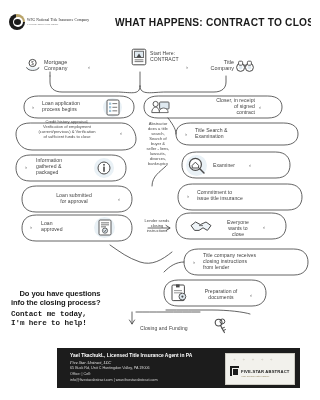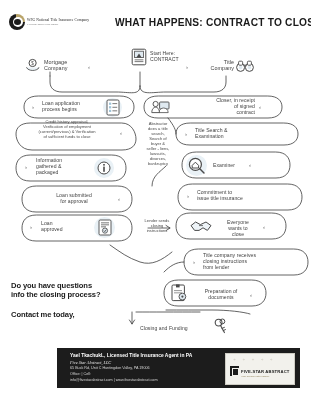--- a/index.html
+++ b/index.html
@@ -35,22 +35,22 @@
   .lbl.b{font-size:5.4px;}
   .tiny{font-size:4.1px;line-height:5px;color:#4a4a4a;}
   .chev{position:absolute;font-size:6px;color:#5a5a5a;line-height:1;}
 
   
   .ibub{position:absolute;border-radius:50%;background:#e9f1f6;}
   .icn{position:absolute;}
 
   
   .cta{position:absolute;left:11px;font-weight:bold;color:#1a1a1a;font-size:7.6px;line-height:9.4px;letter-spacing:-.1px;}
-  .cta1{top:281px;}
-  .cta2{top:310px;}
+  .cta1{top:289px;text-align:right;}
+  .cta2{top:310px;font-family:Liberation Mono, monospace;}
 
   
   .footer{position:absolute;left:57px;top:348px;width:243px;height:40px;background:#1c1c1c;}
   .f1{position:absolute;left:13px;top:4.5px;font-size:4.9px;font-weight:bold;color:#ffffff;white-space:nowrap;}
   .f2{position:absolute;left:13px;top:11.5px;font-size:4.3px;font-style:italic;color:#e8e8e8;white-space:nowrap;font-family:"Liberation Serif",serif;}
   .f3{position:absolute;left:13px;top:18.4px;font-size:3.7px;color:#d8d8d8;white-space:nowrap;}
   .f4{position:absolute;left:13px;top:24.4px;font-size:3.7px;color:#d8d8d8;white-space:nowrap;}
   .f5{position:absolute;left:13px;top:30.4px;font-size:3.7px;color:#d8d8d8;white-space:nowrap;}
   .fbadge{position:absolute;right:5px;top:5px;width:68px;height:30px;background:#f2f1ec;border:.6px solid #cfcdc4;}
   .fb-row{position:absolute;left:4px;top:12px;display:flex;align-items:center;gap:2px;}
@@ -319,20 +319,21 @@
     <path d="M10.2 12.6 L12.4 11.6" stroke="#4a4a4a" stroke-width="1" stroke-linecap="round"></path>
     <circle cx="9.4" cy="3.4" r="2.4" fill="none" stroke="#4a4a4a" stroke-width="1"></circle>
   </svg>
 
   <div class="cta cta1">
     <div>Do you have questions</div>
     <div>info the closing process?</div>
   </div>
   <div class="cta cta2">
     <div>Contact me today,</div>
+    <div>I'm here to help!</div>
   </div>
 
   <div class="footer">
     <div class="f1">Yael TkachukL, Licensed Title Insurance Agent in PA</div>
     <div class="f2">Five Star Abstract, LLC</div>
     <div class="f3">65  Buck Rd, Unit C Huntingdon Valley, PA 19006</div>
     <div class="f4">Office: | Cell:</div>
     <div class="f5">info@fivestarabstract.com | www.fivestarabstract.com</div>
     <div class="fbadge">
       <div class="fb-stars">✧ ✧ ✧ ✧ ✧</div>

